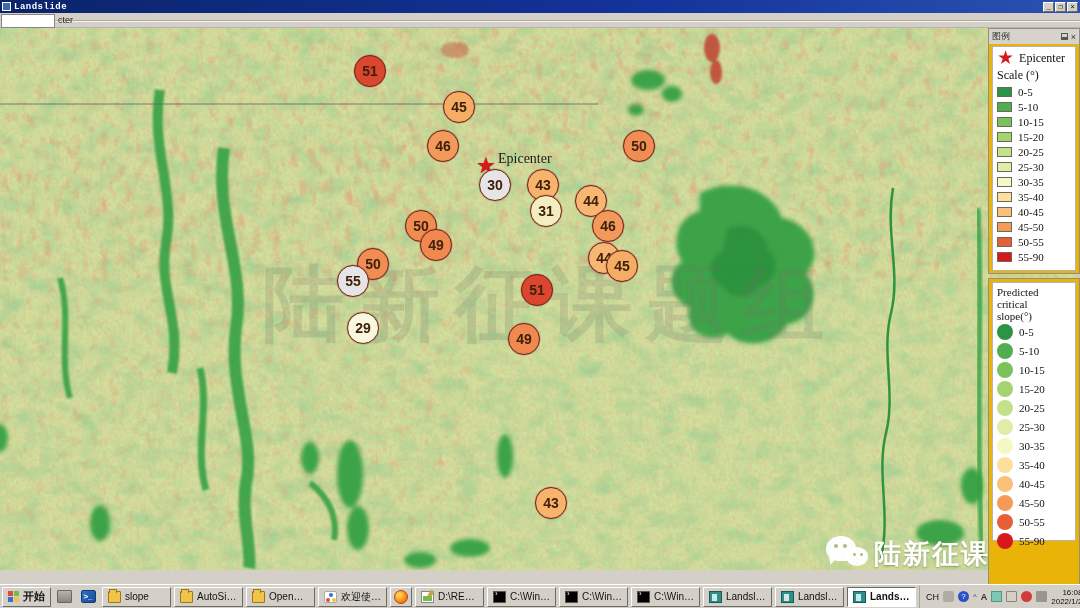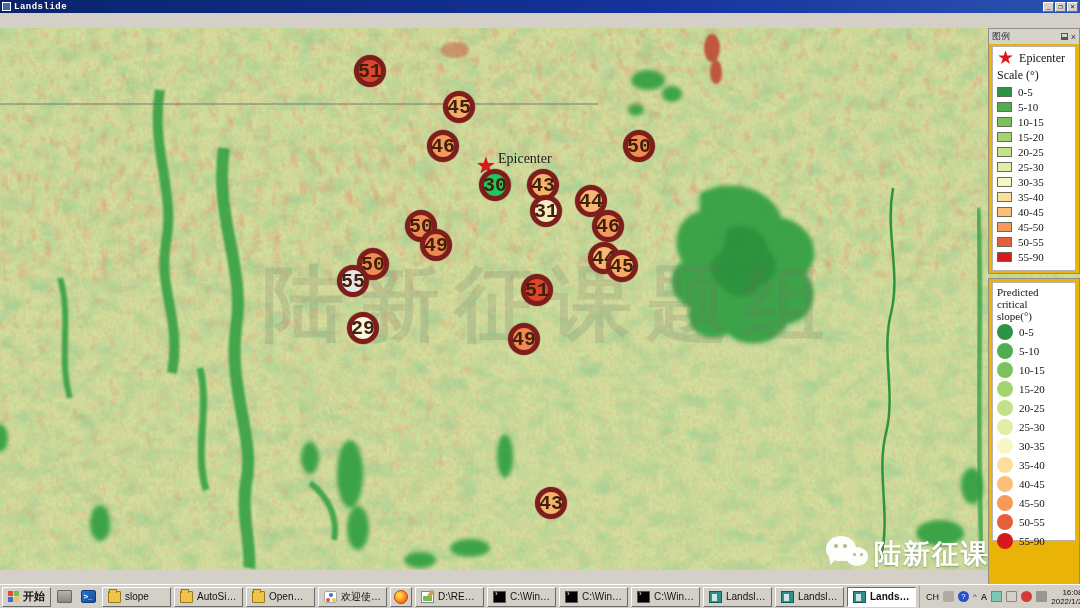--- a/index.html
+++ b/index.html
@@ -28,23 +28,23 @@
   .toolbar-text { position:absolute; left:58px; top:2px; font-size:9px; color:#222; }
 
   
   .map { position:absolute; left:0; top:28px; width:1080px; height:542px; overflow:hidden; background:#d6e49e; }
   .map svg.terrain { position:absolute; left:0; top:0; }
 
   .wm-center { position:absolute; left:262px; top:222px; width:600px; font-family:"Liberation Serif",serif;
     font-size:82px; font-weight:bold; color:rgba(110,115,100,0.20); letter-spacing:14px; white-space:nowrap;
     pointer-events:none; }
 
-  .marker { position:absolute; width:32px; height:32px; border-radius:50%; border:5px solid #7f1d1d;
-    display:flex; align-items:center; justify-content:center; font-family:Liberation Mono, monospace;
-    font-weight:bold; font-size:20px; color:#40200a; box-shadow:0 0 0 .5px rgba(90,60,30,.35); }
+  .marker { position:absolute; width:32px; height:32px; border-radius:50%; border:1px solid #7f1d1d;
+    display:flex; align-items:center; justify-content:center; font-family:Liberation Sans, sans-serif;
+    font-weight:bold; font-size:14px; color:#40200a; box-shadow:0 0 0 .5px rgba(90,60,30,.35); }
 
   .epicenter { position:absolute; color:#d7191c; font-size:22px; line-height:20px;
     text-shadow:0 0 1px #8a0d0f; }
   .epicenter-label { position:absolute; font-family:"Liberation Serif",serif; font-size:14px; color:#1a1a1a; }
 
   
   .panel { position:absolute; background:#eab308; border:1px solid #928e86; }
   .panel-header { height:15px; display:flex; align-items:center; padding:0 3px; background:#d6d3cc; }
   .panel-header .ph-title { font-size:9px; color:#333; }
   .panel-header .ph-icons { margin-left:auto; display:flex; gap:3px; align-items:center; }
@@ -136,20 +136,25 @@
   <div class="titlebar">
     <div class="app-icon"></div>
     <span class="title-text">Landslide</span>
     <div class="winbtns">
       <div class="winbtn">_</div>
       <div class="winbtn">❐</div>
       <div class="winbtn">×</div>
     </div>
   </div>
 
+  <div class="toolbar">
+    <div class="groove"></div>
+    <div class="combo"></div>
+    <span class="toolbar-text">cter</span>
+  </div>
 
   <div class="map">
     <svg class="terrain" width="1080" height="542" viewBox="0 0 1080 542" preserveAspectRatio="none">
       <defs>
         <filter id="fGreenFine" x="0" y="0" width="100%" height="100%">
           <feTurbulence type="fractalNoise" baseFrequency="0.75" numOctaves="2" seed="11" stitchTiles="stitch"></feTurbulence>
           <feColorMatrix type="matrix" values="0 0 0 0 0  0 0 0 0 0  0 0 0 0 0  0.7 0.7 0.7 0 -0.72"></feColorMatrix>
           <feComposite operator="in" in2="SourceGraphic"></feComposite>
           <feFlood flood-color="#8fc468" result="c"></feFlood>
           <feComposite in="c" operator="in" in2="SourceAlpha" result="x"></feComposite>
@@ -225,21 +230,21 @@
     <div class="wm-center">陆新征课题组</div>
 
     <div class="epicenter" style="left:476px; top:128px;">★</div>
     <div class="epicenter-label" style="left:498px; top:123px;">Epicenter</div>
 
     <div id="markers">
         <div class="marker" style="left: 354px; top: 27px; background: rgb(218, 70, 46);">51</div>
         <div class="marker" style="left: 443px; top: 63px; background: rgb(245, 173, 102);">45</div>
         <div class="marker" style="left: 427px; top: 102px; background: rgb(242, 154, 92);">46</div>
         <div class="marker" style="left: 623px; top: 102px; background: rgb(240, 141, 82);">50</div>
-        <div class="marker" style="left: 479px; top: 141px; background: #22c55e;">30</div>
+        <div class="marker" style="left: 479px; top: 141px; background: #e5e5e5;">30</div>
         <div class="marker" style="left: 527px; top: 141px; background: rgb(247, 178, 108);">43</div>
         <div class="marker" style="left: 575px; top: 157px; background: rgb(247, 182, 114);">44</div>
         <div class="marker" style="left: 530px; top: 167px; background: rgb(242, 238, 192);">31</div>
         <div class="marker" style="left: 405px; top: 182px; background: rgb(240, 141, 82);">50</div>
         <div class="marker" style="left: 592px; top: 182px; background: rgb(242, 154, 92);">46</div>
         <div class="marker" style="left: 420px; top: 201px; background: rgb(239, 137, 80);">49</div>
         <div class="marker" style="left: 588px; top: 214px; background: rgb(247, 182, 114);">44</div>
         <div class="marker" style="left: 357px; top: 220px; background: rgb(240, 141, 82);">50</div>
         <div class="marker" style="left: 606px; top: 222px; background: rgb(245, 173, 102);">45</div>
         <div class="marker" style="left: 337px; top: 237px; background: #e5e5e5;">55</div>

